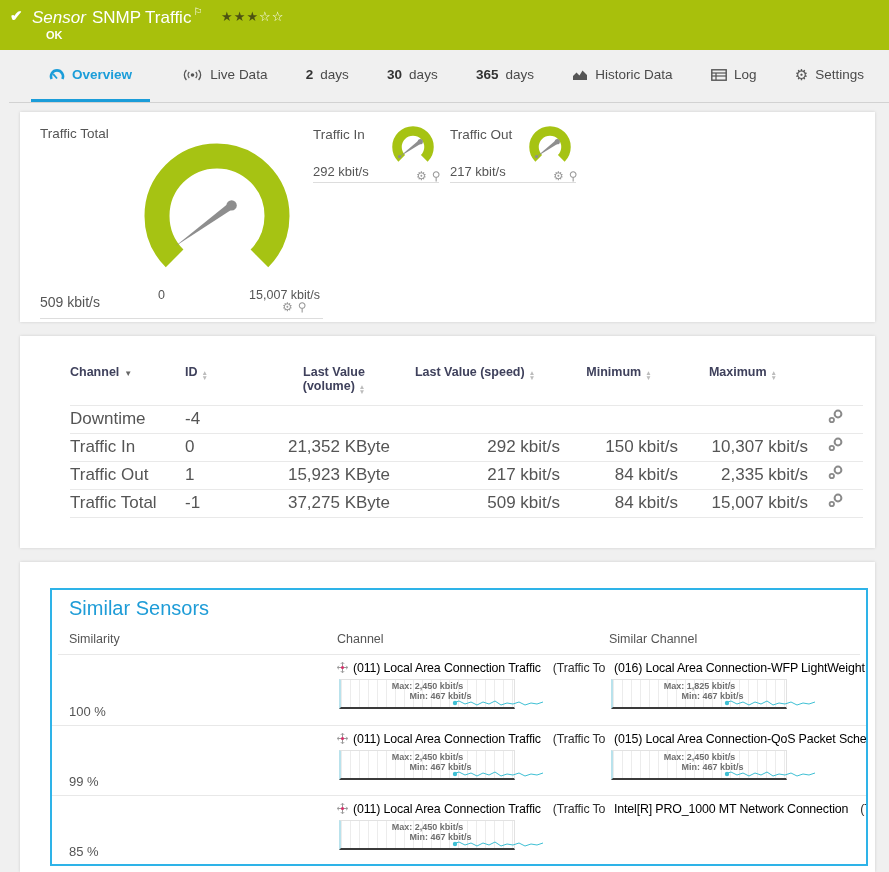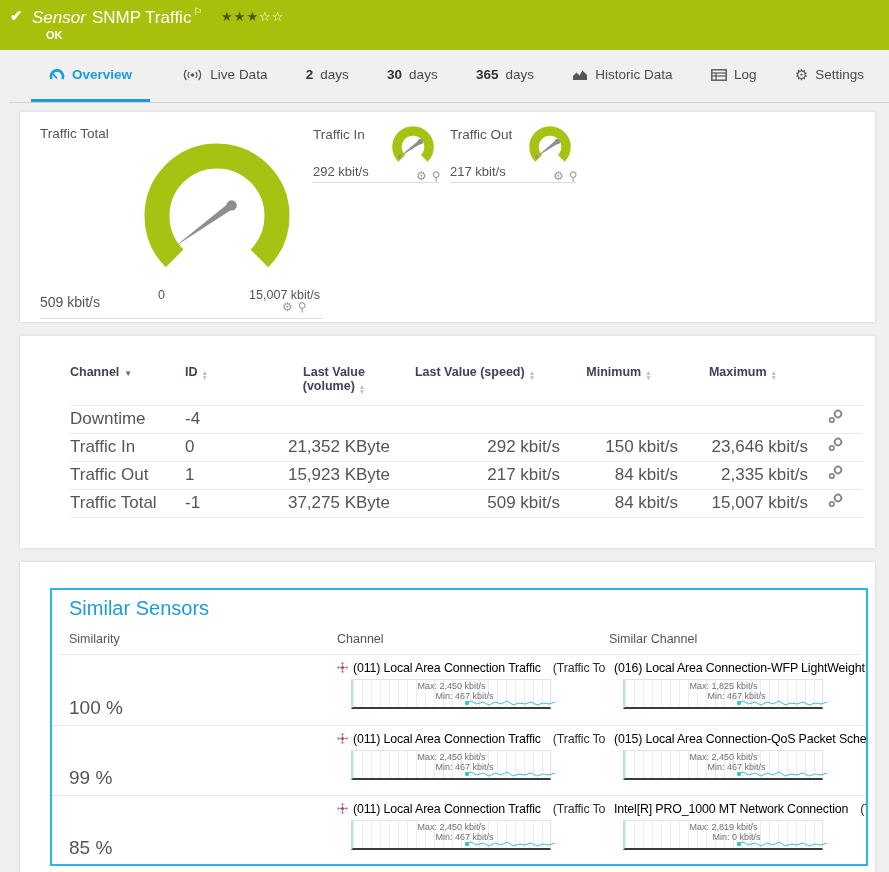--- a/index.html
+++ b/index.html
@@ -57,28 +57,28 @@
 
   
   #simbox{position:absolute;left:30px;top:26px;width:818px;height:278px;border:2px solid #2eb3e8;background:#fff;}
   #sim-title{position:absolute;left:17px;top:7px;font-size:20px;color:#1e9cd7;}
   .sim-headers{position:absolute;left:0;top:42px;right:0;display:grid;grid-template-columns:268px 272px 1fr;
                padding-left:17px;font-size:12.5px;color:#555;}
   .sim-hline{position:absolute;left:6px;right:6px;top:64px;height:1px;background:#e8e8e8;}
   #sim-rows{position:absolute;left:0;top:65px;right:0;}
   .sim-row{display:grid;grid-template-columns:268px 272px 1fr;padding-left:17px;height:70px;}
   .sim-row + .sim-row{border-top:1px solid #e8e8e8;}
-  .sim-pct{align-self:end;padding-bottom:6px;font-size:19px;color:#555;}
+  .sim-pct{align-self:end;padding-bottom:6px;font-size:13px;color:#555;}
   .ch-cell{padding-top:4px;overflow:hidden;}
   .ch-namerow{display:flex;align-items:center;gap:5px;height:17px;overflow:hidden;white-space:nowrap;}
   .ch-name{font-size:12.4px;color:#000000;letter-spacing:-0.15px;}
   .ch-suffix{font-size:12.4px;color:#2d2d2d;margin-left:7px;letter-spacing:-0.15px;}
-  .mini{position:relative;width:200px;height:30px;margin-top:3px;margin-left:14px;
+  .mini{position:relative;width:176px;height:30px;margin-top:3px;margin-left:2px;
         border:1px solid #e2e2e2;border-left:2px solid #b9e2ec;border-bottom:2px solid #3a3a3a;
-        background:repeating-linear-gradient(to right,#ececec 0 1px,transparent 1px 9px);}
+        background:repeating-linear-gradient(to right,#ececec 0 1px,transparent 1px 9px);font-weight:bold;}
   .mini .lbl1{position:absolute;top:1px;left:0;right:0;text-align:center;font-size:9px;color:#6e6e6e;line-height:1.2;}
   .mini .lbl2{position:absolute;top:11px;left:26px;right:0;text-align:center;font-size:9px;color:#6e6e6e;line-height:1.2;}
   svg.spark{position:absolute;left:0;top:0;}
 </style>
 </head>
 <body>
 
 <div id="app">
 
   <div id="hdr">
@@ -239,21 +239,21 @@
               <circle cx="3.8" cy="11" r="2.2" fill="none" stroke="#8a8a8a" stroke-width="1.8"></circle>
             </svg>
           </td>
         </tr>
         <tr>
           <td class="al">Traffic In</td>
           <td class="al">0</td>
           <td class="ar">21,352 KByte</td>
           <td class="ar">292 kbit/s</td>
           <td class="ar">150 kbit/s</td>
-          <td class="ar">23,646 kbit/s</td>
+          <td class="ar">10,307 kbit/s</td>
           <td class="ac rowicon">
             <svg width="16" height="15" viewBox="0 0 16 15">
               <circle cx="10" cy="5" r="3.4" fill="none" stroke="#8a8a8a" stroke-width="2"></circle>
               <circle cx="3.8" cy="11" r="2.2" fill="none" stroke="#8a8a8a" stroke-width="1.8"></circle>
             </svg>
           </td>
         </tr>
         <tr>
           <td class="al">Traffic Out</td>
           <td class="al">1</td>
@@ -405,27 +405,19 @@
     <div class="ch-cell">
       <div class="ch-namerow">
         <svg width="11" height="11" viewBox="0 0 11 11">
           <path d="M5.5 0.5 L5.5 10.5 M0.5 5.5 L10.5 5.5" stroke="#999" stroke-width="1" fill="none"></path>
           <path d="M3.8 1.9 L5.5 0.2 L7.2 1.9 M3.8 9.1 L5.5 10.8 L7.2 9.1 M1.9 3.8 L0.2 5.5 L1.9 7.2 M9.1 3.8 L10.8 5.5 L9.1 7.2" stroke="#999" stroke-width="1" fill="none"></path>
           <circle cx="5.5" cy="5.5" r="1.6" fill="#d6336c"></circle>
         </svg>
         <span class="ch-name">Intel[R] PRO_1000 MT Network Connection</span>
                 <span class="ch-suffix">(To</span>
       </div>
-      <div class="mini">
-        <div class="lbl1">Max: 2,819 kbit/s</div>
-        <div class="lbl2">Min: 0 kbit/s</div>
-        <svg class="spark" width="212" height="30" viewBox="0 0 212 30">
-                  <polyline points="112,23 118,21 124,24 130,22 136,25 142,22 148,24 154,21 160,25 166,23 172,24 178,22 184,25 190,23 196,24 202,22" fill="none" stroke="#3fc0d4" stroke-width="1"></polyline>
-                  <circle cx="114" cy="23" r="2.2" fill="#3fc0d4"></circle>
-                </svg>
-      </div>
     </div>
   </div>
 </div>
     </div>
   </div>
 
 </div>
 
 </body></html>

